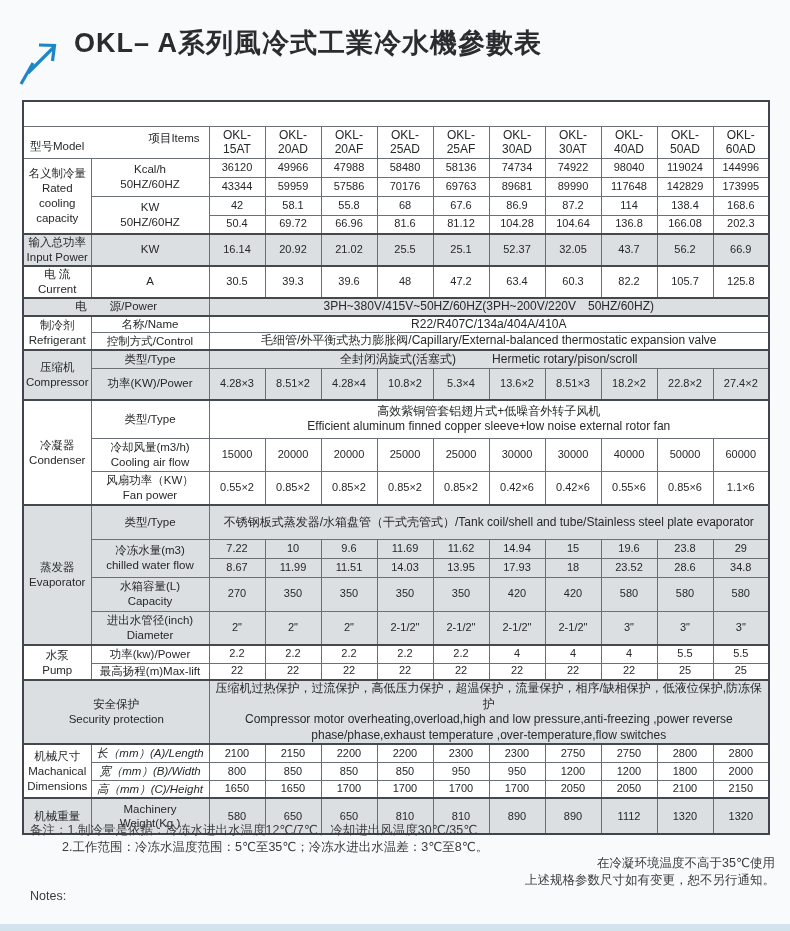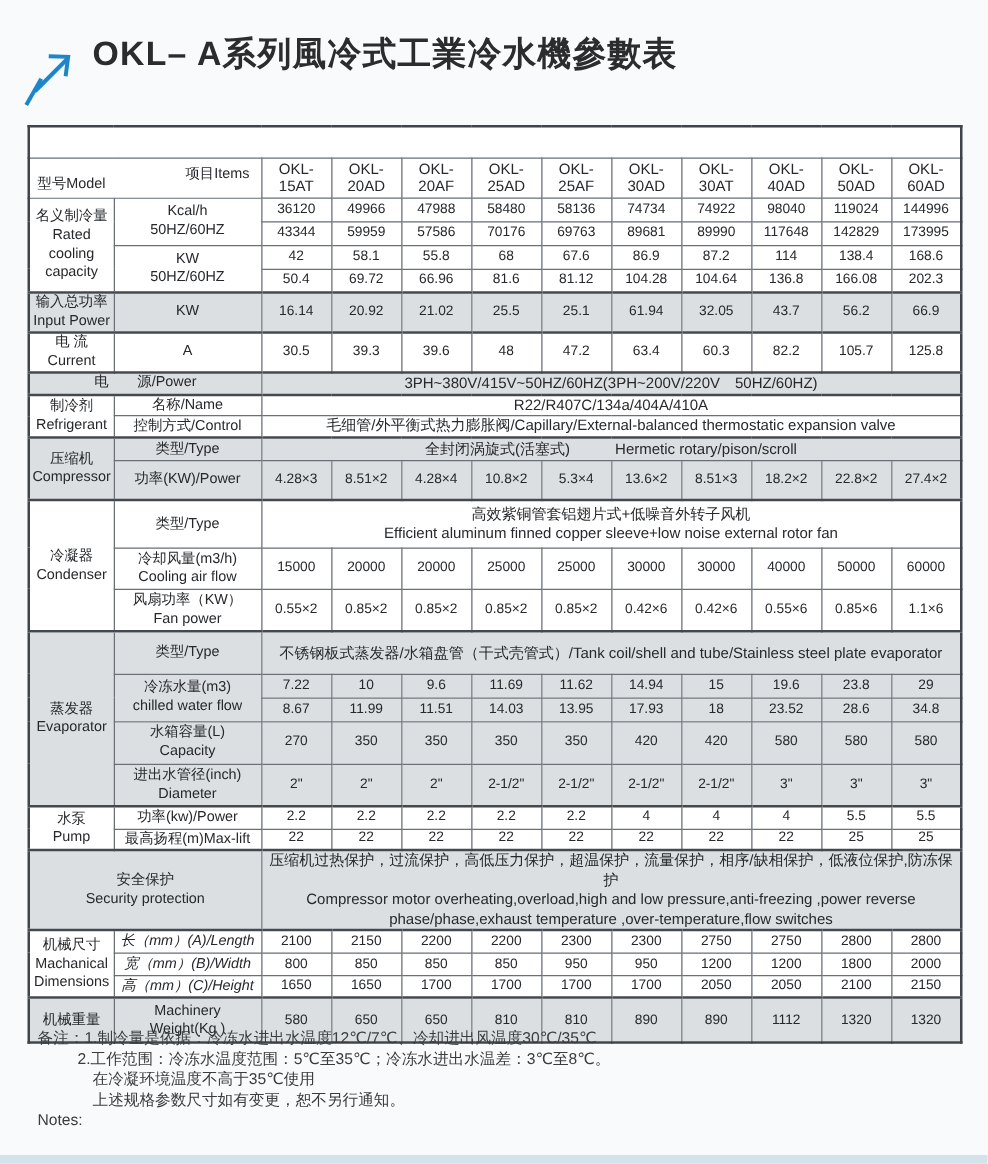--- a/index.html
+++ b/index.html
@@ -44,21 +44,21 @@
       transparent calc(50% - 0.7px),#6a7076 calc(50% - 0.7px),
       #6a7076 calc(50% + 0.7px),transparent calc(50% + 0.7px));
     margin-left:18px;
   }
   .c-model{position:absolute;left:6px;bottom:4px;font-size:11.5px;}
   .c-items{position:absolute;right:9px;top:4px;font-size:11.5px;}
 
   
   .notes{position:absolute;left:30px;top:822px;width:745px;font-size:12.5px;line-height:16.5px;color:#3a3c3e;}
   .notes .indent1{padding-left:32px;}
-  .notes .indent2{padding-left:44px;}
+  .notes .indent2{padding-left:44px;text-align:right;}
   .bottom-strip{position:absolute;left:0;bottom:0;width:790px;height:7px;background:var(--strip,#d3e3ed);}
 </style>
 </head>
 <body>
 
 <div class="page-header">
   <svg class="logo" viewBox="0 0 46 52">
     <path d="M10 39 L36 13" fill="none" stroke="var(--logo,#1d86c8)" stroke-width="3.2"></path>
     <path d="M21 11 L36.5 11.5 L34.5 27" fill="none" stroke="var(--logo,#1d86c8)" stroke-width="3.2"></path>
     <path d="M3 50 L15 29" fill="none" stroke="var(--logo,#1d86c8)" stroke-width="3.2"></path>
@@ -171,21 +171,21 @@
       </tr>
   <tr class="shade sec" style="height:28px">
     <td class="lbl">输入总功率
 Input Power</td>
     <td class="lbl">KW</td>
   <td class="v">16.14</td>
         <td class="v">20.92</td>
         <td class="v">21.02</td>
         <td class="v">25.5</td>
         <td class="v">25.1</td>
-        <td class="v">61.94</td>
+        <td class="v">52.37</td>
         <td class="v">32.05</td>
         <td class="v">43.7</td>
         <td class="v">56.2</td>
         <td class="v">66.9</td>
       </tr>
   <tr class="sec" style="height:32px">
     <td class="lbl">电 流
 Current</td>
     <td class="lbl">A</td>
   <td class="v">30.5</td>

